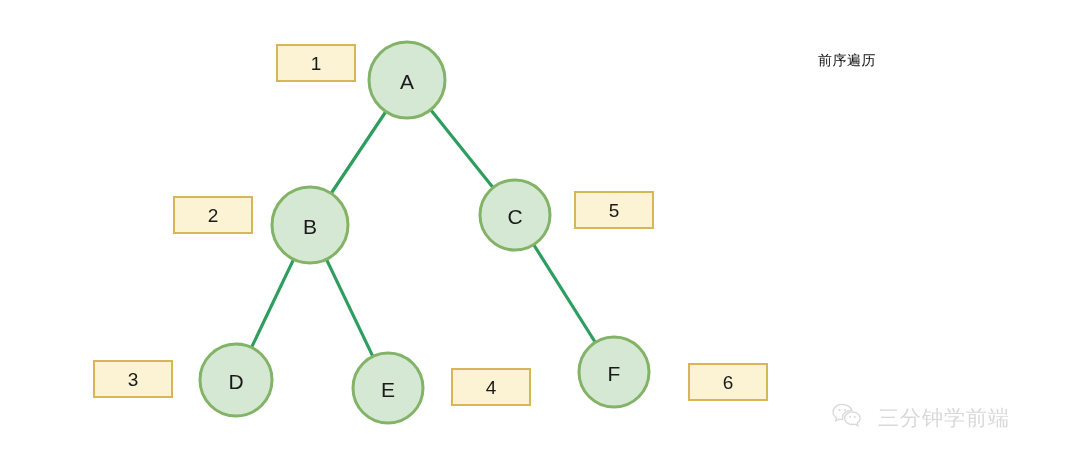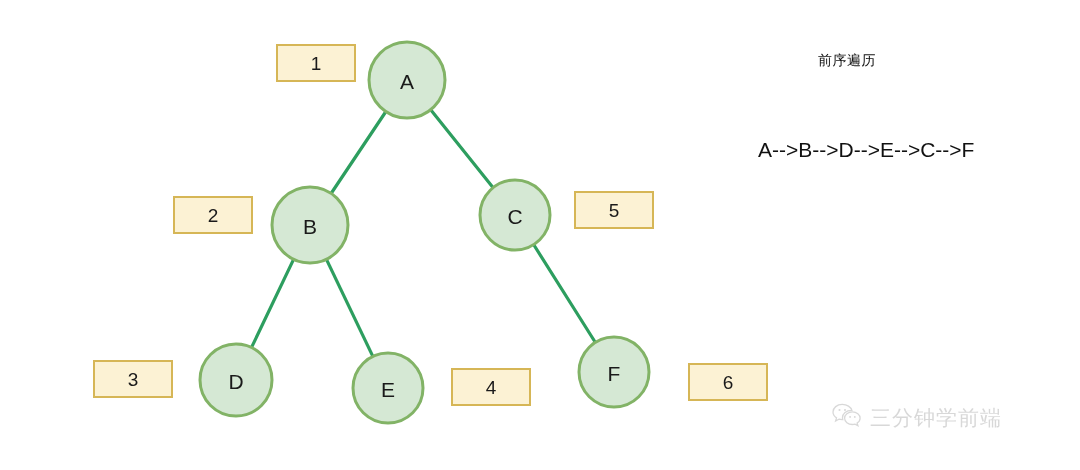--- a/index.html
+++ b/index.html
@@ -75,21 +75,21 @@
     font-weight: 500;
   }
 
   
   #watermark {
     position: absolute;
     left: 832px;
     top: 403px;
     display: flex;
     align-items: center;
-    gap: 8px;
+    gap: 16px;
     opacity: 0.38;
     pointer-events: none;
   }
   #watermark .wm-text {
     font-size: 21px;
     color: #9a9a9a;
     white-space: nowrap;
     letter-spacing: 1px;
   }
 </style>
@@ -138,21 +138,20 @@
       <div class="order-box" style="left: 276px; top: 44px; width: 80px; height: 38px; background: rgb(252, 242, 212); border-color: rgb(214, 182, 86);">1</div>
       <div class="order-box" style="left: 173px; top: 196px; width: 80px; height: 38px; background: rgb(252, 242, 212); border-color: rgb(214, 182, 86);">2</div>
       <div class="order-box" style="left: 93px; top: 360px; width: 80px; height: 38px; background: rgb(252, 242, 212); border-color: rgb(214, 182, 86);">3</div>
       <div class="order-box" style="left: 451px; top: 368px; width: 80px; height: 38px; background: rgb(252, 242, 212); border-color: rgb(214, 182, 86);">4</div>
       <div class="order-box" style="left: 574px; top: 191px; width: 80px; height: 38px; background: rgb(252, 242, 212); border-color: rgb(214, 182, 86);">5</div>
       <div class="order-box" style="left: 688px; top: 363px; width: 80px; height: 38px; background: rgb(252, 242, 212); border-color: rgb(214, 182, 86);">6</div>
     </div>
 
   <div class="side-title" style="left: 818px; top: 52px;">前序遍历</div>
 
-  <div class="side-sequence" style="left: 758px; top: 138px;">A--&gt;B--&gt;D--&gt;E--&gt;C--&gt;F</div>
 
   <div id="watermark">
     <span>
       <svg width="30" height="25" viewBox="0 0 30 25" xmlns="http://www.w3.org/2000/svg">
         <path d="M10.2 1.4C5.1 1.4 1 4.8 1 9c0 2.4 1.4 4.5 3.5 5.9L3.6 18l3.4-1.8c1 .3 2.1.4 3.2.4h.6c-.2-.6-.3-1.3-.3-2 0-4 3.9-7.2 8.8-7.2h.6C18.9 4.1 15 1.4 10.2 1.4z" fill="none" stroke="#9a9a9a" stroke-width="1.3"></path>
         <circle cx="7.5" cy="7" r="1.05" fill="#9a9a9a"></circle>
         <circle cx="13.0" cy="7" r="1.05" fill="#9a9a9a"></circle>
         <path d="M20.4 8.9c-4.3 0-7.8 2.8-7.8 6.3s3.5 6.3 7.8 6.3c0.9 0 1.8-0.1 2.6-0.4l2.9 1.5-0.8-2.6c1.8-1.2 3.0-3 3.0-4.8 0-3.5-3.5-6.3-7.7-6.3z" fill="none" stroke="#9a9a9a" stroke-width="1.3"></path>
         <circle cx="18.1" cy="13.9" r="0.95" fill="#9a9a9a"></circle>
         <circle cx="22.8" cy="13.9" r="0.95" fill="#9a9a9a"></circle>

